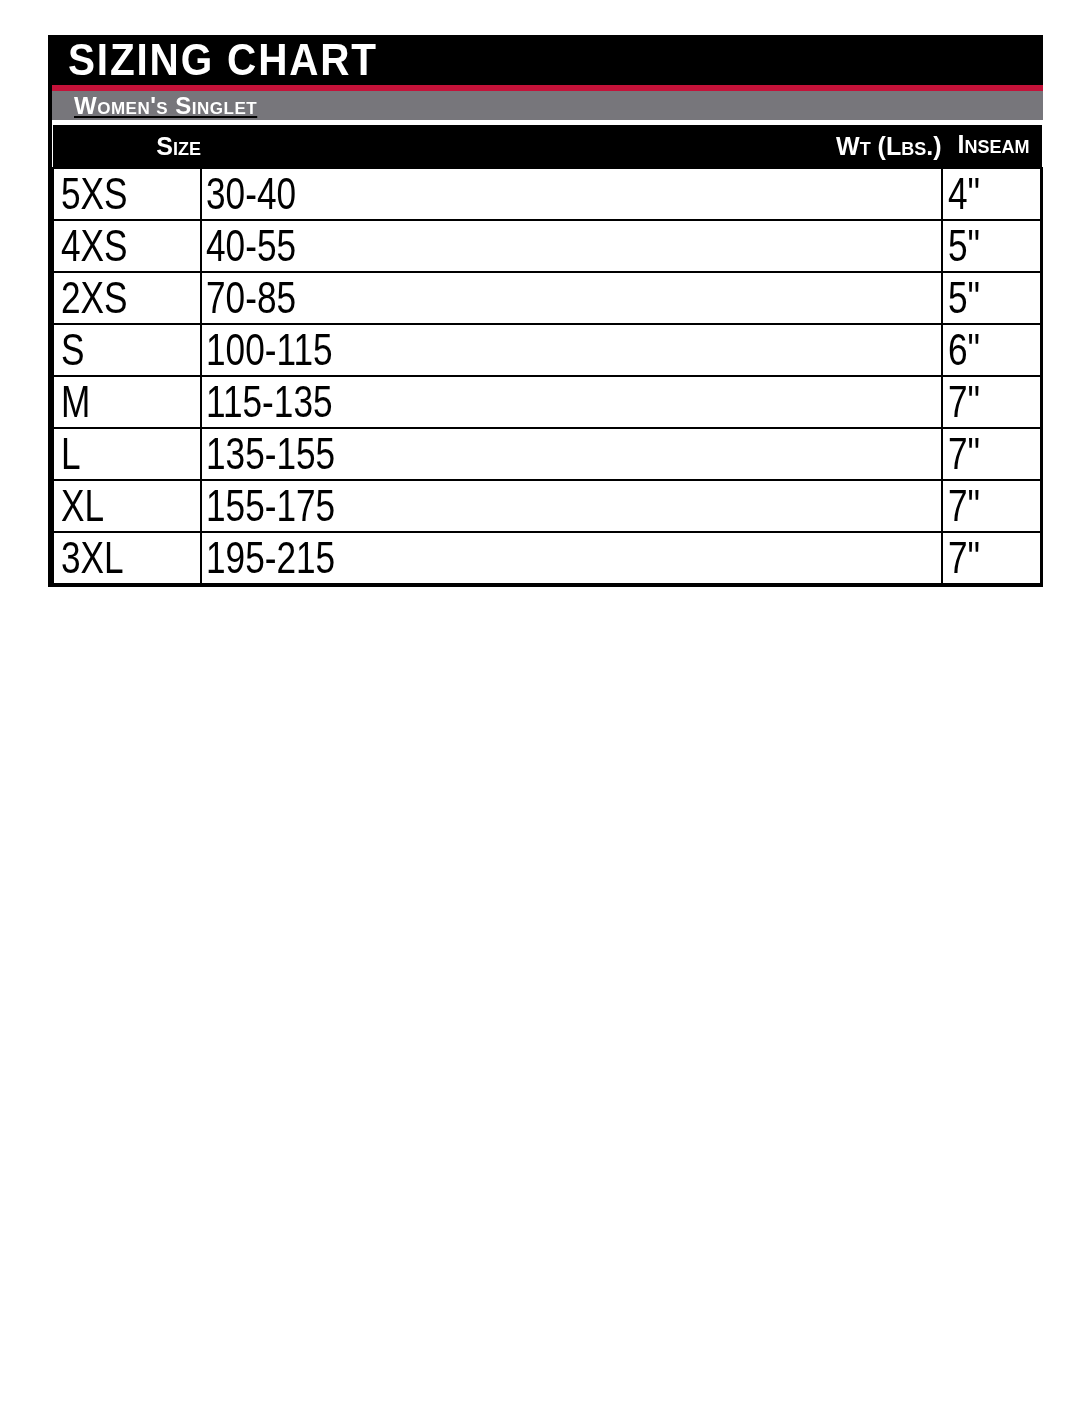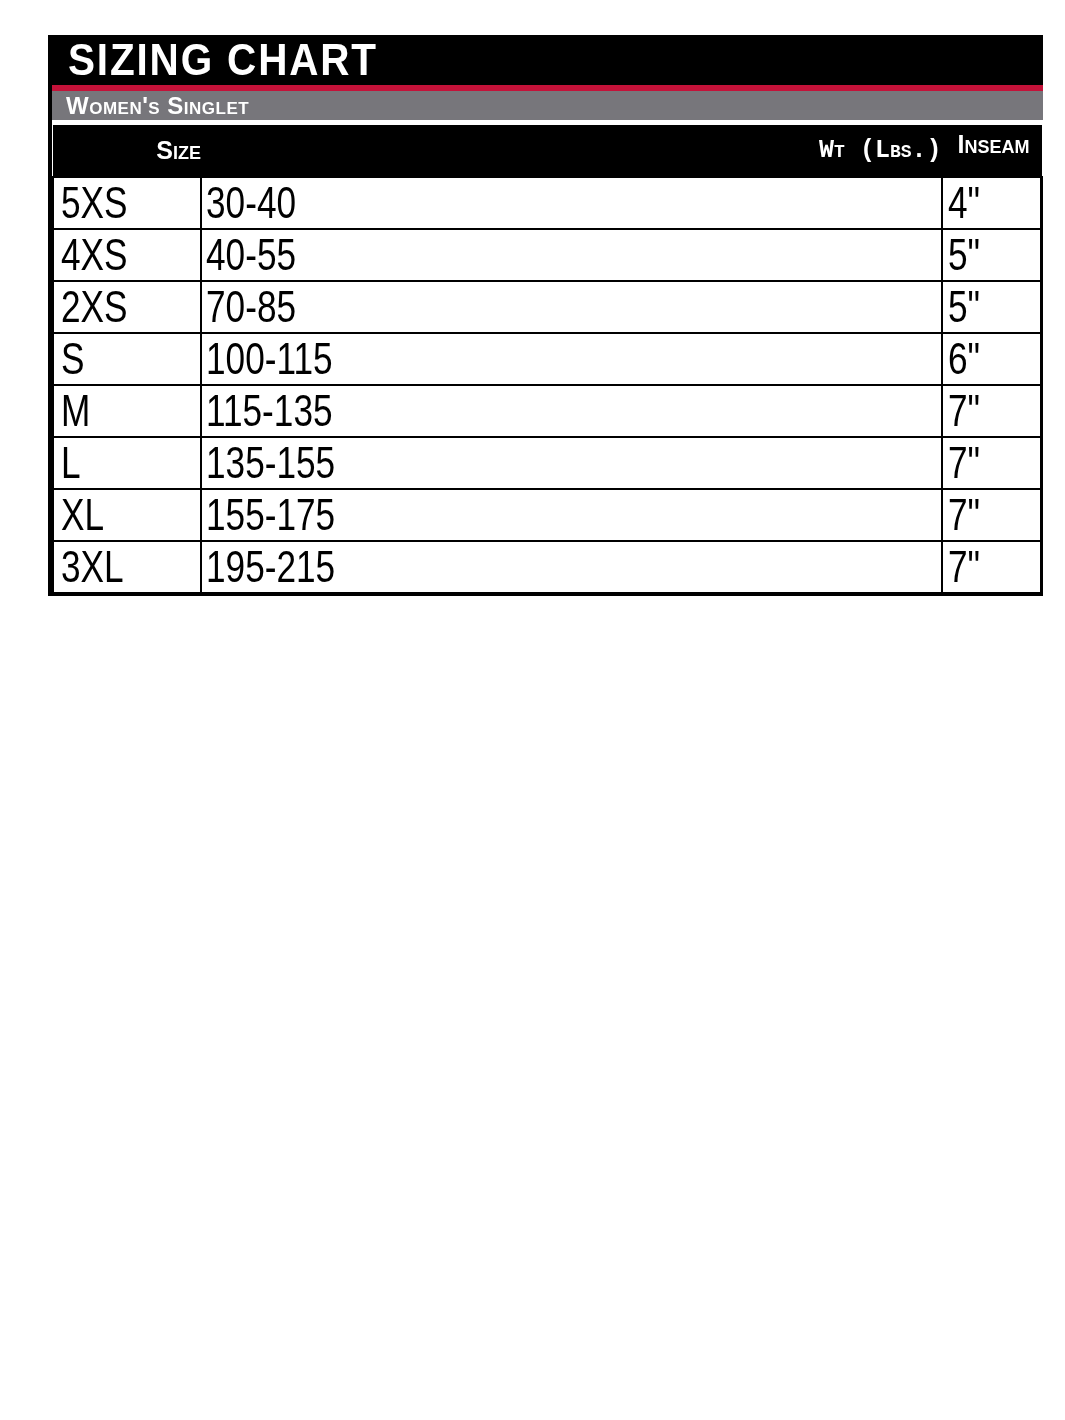--- a/index.html
+++ b/index.html
@@ -42,22 +42,23 @@
   }
   .accent-line {
     height: 6px;
     background: var(--accent, #c41239);
   }
   .subtitle-bar {
     background: var(--subtitle_bar, #77767b);
     height: 29px;
     display: flex;
     align-items: center;
-    padding-left: 14px;
+    padding-left: 22px;
     margin-bottom: 5px;
+    text-decoration: underline;
   }
   .subtitle {
     color: #ffffff;
     font-weight: bold;
     font-variant: small-caps;
     font-size: 24px;
     letter-spacing: 0.5px;
   }
   table.sizing {
     border-collapse: collapse;
@@ -70,23 +71,23 @@
     background: var(--header_bar, #000);
     color: #ffffff;
     font-variant: small-caps;
     font-weight: bold;
     font-size: 25px;
     height: 38px;
     text-align: right;
     padding: 0 0 0 12px;
     border: none;
   }
-  thead th.th-wt { padding-left: 8px; font-family: Liberation Mono, monospace; }
+  thead th.th-wt { padding-left: 8px; }
   thead th.th-inseam {
-    padding: 0 12px 13px 0;
+    padding: 0 12px 4px 0;
   }
   tbody td {
     border: 2px solid #000;
     height: 37px;
     font-size: 44px;
     color: var(--table_text, #000);
     padding: 0 0 0 7px;
     vertical-align: middle;
     overflow: hidden;
     white-space: nowrap;

